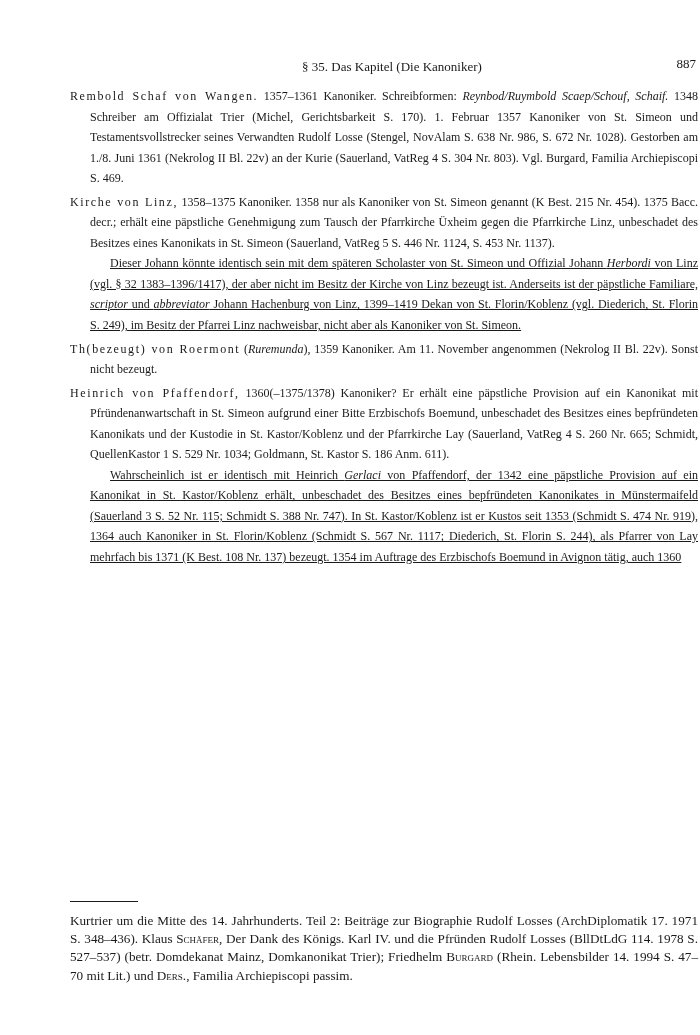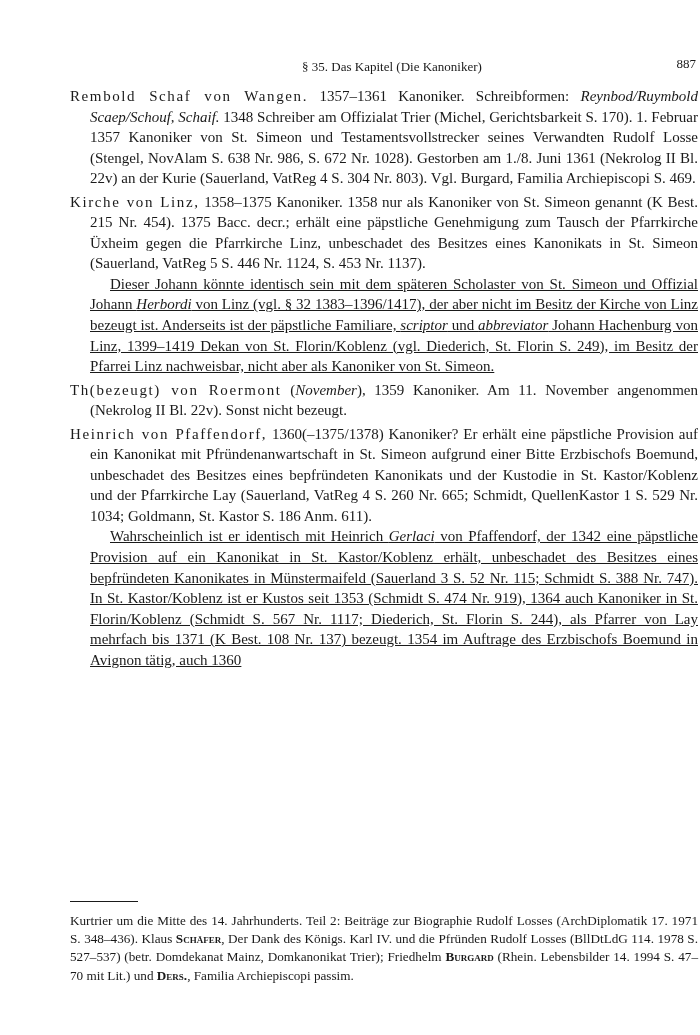--- a/index.html
+++ b/index.html
@@ -10,57 +10,57 @@
   }
   .page { position: absolute; left: 0; top: 0; width: 592px; height: 1035px; margin-left: 36px; }
   .running-head {
     position: absolute; top: 56px; left: 52px; width: 608px; height: 22px;
     font-size: 13px;
   }
   .running-head .title { position: absolute; left: 0; right: 0; text-align: center; top: 3px; }
   .running-head .pageno { position: absolute; right: 0; top: 0; font-size: 13px; }
   .body {
     position: absolute; top: 86px; left: 34px; width: 628px;
-    font-size: 15px; line-height: 20.55px; text-align: justify;
+    font-size: 12px; line-height: 20.55px; text-align: justify;
     hyphens: manual;
   }
   .entry { margin: 0 0 3px 0; padding-left: 20px; text-indent: -20px; }
   .entry .para { text-indent: 20px; margin: 0; text-decoration: underline; }
   .entry .lead { margin: 0; }
   .name { letter-spacing: 1.6px; }
   .footnote-rule {
     position: absolute; left: 34px; top: 901px; width: 68px; height: 0;
     border-top: 1px solid #1a1a1a;
   }
   .footnotes {
     position: absolute; top: 912px; left: 34px; width: 628px;
     font-size: 13.2px; line-height: 18.2px; text-align: justify;
   }
-  .sc { font-variant: small-caps; font-weight: bold; }
+  .sc { font-variant: small-caps; }
   i { font-style: italic; }
 </style>
 </head>
 <body>
 
 <div class="page">
   <div class="running-head">
     <span class="title">§ 35. Das Kapitel (Die Kanoniker)</span>
     <span class="pageno">887</span>
   </div>
 
   <div class="body" id="body">
       <div class="entry">
         <p class="lead"><span class="name">Rembold Schaf von Wangen.</span><span> 1357–1361 Kanoniker. Schreibformen: </span><i>Reynbod/Ruymbold Scaep/Schouf, Schaif.</i><span> 1348 Schreiber am Offizialat Trier (Michel, Gerichtsbarkeit S. 170). 1. Februar 1357 Kanoniker von St. Simeon und Testamentsvollstrecker seines Verwandten Rudolf Losse (Stengel, NovAlam S. 638 Nr. 986, S. 672 Nr. 1028). Gestorben am 1./8. Juni 1361 (Nekrolog II Bl. 22v) an der Kurie (Sauerland, VatReg 4 S. 304 Nr. 803). Vgl. Burgard, Familia Archiepiscopi S. 469.</span></p>
       </div>
       <div class="entry">
         <p class="lead"><span class="name">Kirche von Linz,</span><span> 1358–1375 Kanoniker. 1358 nur als Kanoniker von St. Simeon genannt (K Best. 215 Nr. 454). 1375 Bacc. decr.; erhält eine päpstliche Genehmigung zum Tausch der Pfarrkirche Üxheim gegen die Pfarrkirche Linz, unbeschadet des Besitzes eines Kanonikats in St. Simeon (Sauerland, VatReg 5 S. 446 Nr. 1124, S. 453 Nr. 1137).</span></p>
         <p class="para"><span>Dieser Johann könnte identisch sein mit dem späteren Scholaster von St. Simeon und Offizial Johann </span><i>Herbordi</i><span> von Linz (vgl. § 32 1383–1396/1417), der aber nicht im Besitz der Kirche von Linz bezeugt ist. Anderseits ist der päpstliche Familiare, </span><i>scriptor</i><span> und </span><i>abbreviator</i><span> Johann Hachenburg von Linz, 1399–1419 Dekan von St. Florin/Koblenz (vgl. Diederich, St. Florin S. 249), im Besitz der Pfarrei Linz nachweisbar, nicht aber als Kanoniker von St. Simeon.</span></p>
       </div>
       <div class="entry">
-        <p class="lead"><span class="name">Th(bezeugt) von Roermont</span><span> (</span><i>November</i><span>), 1359 Kanoniker. Am 11. November angenommen (Nekrolog II Bl. 22v). Sonst nicht bezeugt.</span></p>
+        <p class="lead"><span class="name">Th(bezeugt) von Roermont</span><span> (</span><i>Ruremunda</i><span>), 1359 Kanoniker. Am 11. November angenommen (Nekrolog II Bl. 22v). Sonst nicht bezeugt.</span></p>
       </div>
       <div class="entry">
         <p class="lead"><span class="name">Heinrich von Pfaffendorf,</span><span> 1360(–1375/1378) Kanoniker? Er erhält eine päpstliche Provision auf ein Kanonikat mit Pfründenanwartschaft in St. Simeon aufgrund einer Bitte Erzbischofs Boemund, unbeschadet des Besitzes eines bepfründeten Kanonikats und der Kustodie in St. Kastor/Koblenz und der Pfarrkirche Lay (Sauerland, VatReg 4 S. 260 Nr. 665; Schmidt, QuellenKastor 1 S. 529 Nr. 1034; Goldmann, St. Kastor S. 186 Anm. 611).</span></p>
         <p class="para"><span>Wahrscheinlich ist er identisch mit Heinrich </span><i>Gerlaci</i><span> von Pfaffendorf, der 1342 eine päpstliche Provision auf ein Kanonikat in St. Kastor/Koblenz erhält, unbeschadet des Besitzes eines bepfründeten Kanonikates in Münstermaifeld (Sauerland 3 S. 52 Nr. 115; Schmidt S. 388 Nr. 747). In St. Kastor/Koblenz ist er Kustos seit 1353 (Schmidt S. 474 Nr. 919), 1364 auch Kanoniker in St. Florin/Koblenz (Schmidt S. 567 Nr. 1117; Diederich, St. Florin S. 244), als Pfarrer von Lay mehrfach bis 1371 (K Best. 108 Nr. 137) bezeugt. 1354 im Auftrage des Erzbischofs Boemund in Avignon tätig, auch 1360</span></p>
       </div>
     </div>
 
   <div class="footnote-rule"></div>
   <div class="footnotes" id="footnotes"><span>Kurtrier um die Mitte des 14. Jahrhunderts. Teil 2: Beiträge zur Biographie Rudolf Losses (ArchDiplomatik 17. 1971 S. 348–436). Klaus </span><span class="sc">Schäfer</span><span>, Der Dank des Königs. Karl IV. und die Pfründen Rudolf Losses (BllDtLdG 114. 1978 S. 527–537) (betr. Domdekanat Mainz, Domkanonikat Trier); Friedhelm </span><span class="sc">Burgard</span><span> (Rhein. Lebensbilder 14. 1994 S. 47–70 mit Lit.) und </span><span class="sc">Ders.</span><span>, Familia Archiepiscopi passim.</span></div>
 </div>

